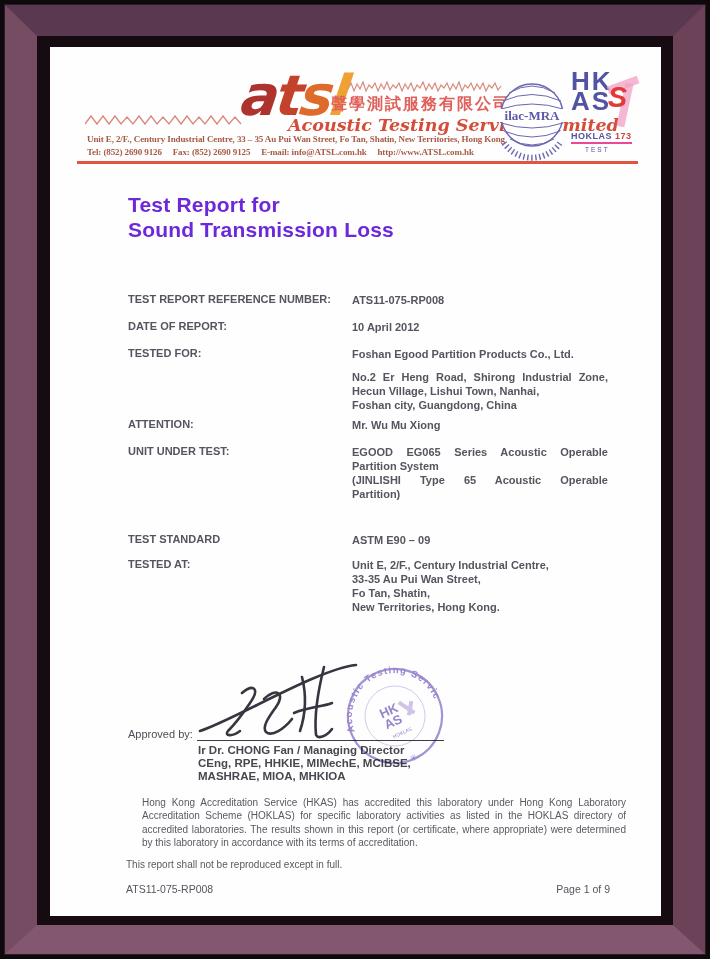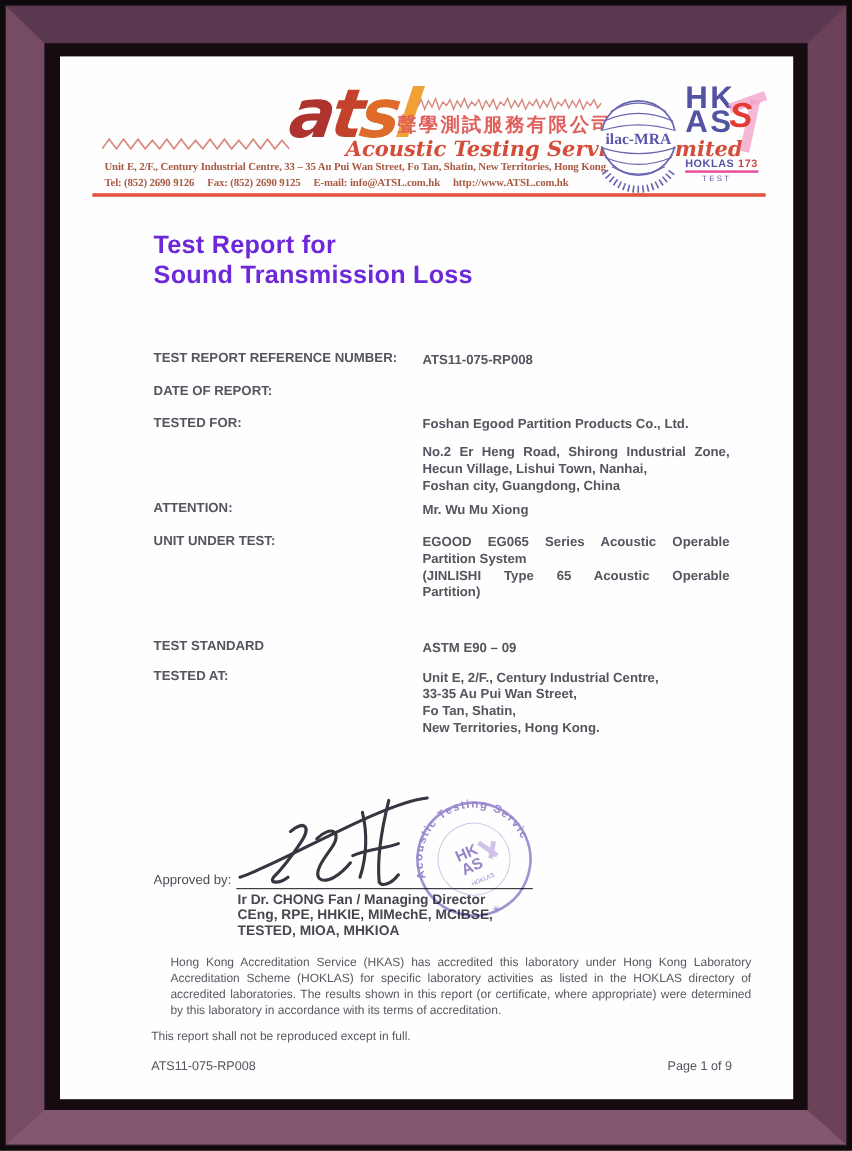--- a/index.html
+++ b/index.html
@@ -129,20 +129,21 @@
 
   <div class="title">
     <div>Test Report for</div>
     <div>Sound Transmission Loss</div>
   </div>
 
   <div class="lbl" style="top:246px;">TEST REPORT REFERENCE NUMBER:</div>
   <div class="val" style="top:246px;">ATS11-075-RP008</div>
 
   <div class="lbl" style="top:273px;">DATE OF REPORT:</div>
+  <div class="val" style="top:273px;">10 April 2012</div>
 
   <div class="lbl" style="top:300px;">TESTED FOR:</div>
   <div class="val" style="top:300px;">Foshan Egood Partition Products Co., Ltd.</div>
 
   <div class="val" style="top:323px;">
     <div class="jl">No.2 Er Heng Road, Shirong Industrial Zone,</div>
     <div>Hecun Village, Lishui Town, Nanhai,</div>
     <div>Foshan city, Guangdong, China</div>
   </div>
 
@@ -177,21 +178,21 @@
       <path d="M68,42 C80,30 90,36 80,50 C72,61 66,70 70,75 C76,80 88,72 96,62"></path>
       <path d="M106,20 C110,36 110,56 104,74"></path>
       <path d="M128,10 C122,34 118,58 120,78 C122,82 130,80 136,72"></path>
       <path d="M98,56 C112,50 126,50 136,46"></path>
     </g>
   </svg>
 
   <div class="sig-line"></div>
   <div class="app-name">Ir Dr. CHONG Fan / Managing Director</div>
   <div class="app-q1">CEng, RPE, HHKIE, MIMechE, MCIBSE,</div>
-  <div class="app-q2">TESTED, MIOA, MHKIOA</div>
+  <div class="app-q2">MASHRAE, MIOA, MHKIOA</div>
 
   <svg class="stamp" width="114" height="114" viewBox="0 0 114 114">
     <g transform="rotate(-24 57 57)">
       <circle cx="57" cy="57" r="47" fill="none" stroke="#9a88cf" stroke-width="2.2"></circle>
       <circle cx="57" cy="57" r="30" fill="none" stroke="#a394d4" stroke-width="0.8" opacity="0.6"></circle>
       <path id="stamp-ring" d="M14,57 A43,43 0 0 1 100,57" fill="none"></path>
       <text font-size="9.5" font-weight="bold" fill="#8d79c6" letter-spacing="1.2">
         <textPath href="#stamp-ring" startOffset="2">Acoustic Testing Services Limited</textPath>
       </text>
       <text x="57" y="106" text-anchor="middle" font-size="9" fill="#8d79c6">✳</text>

